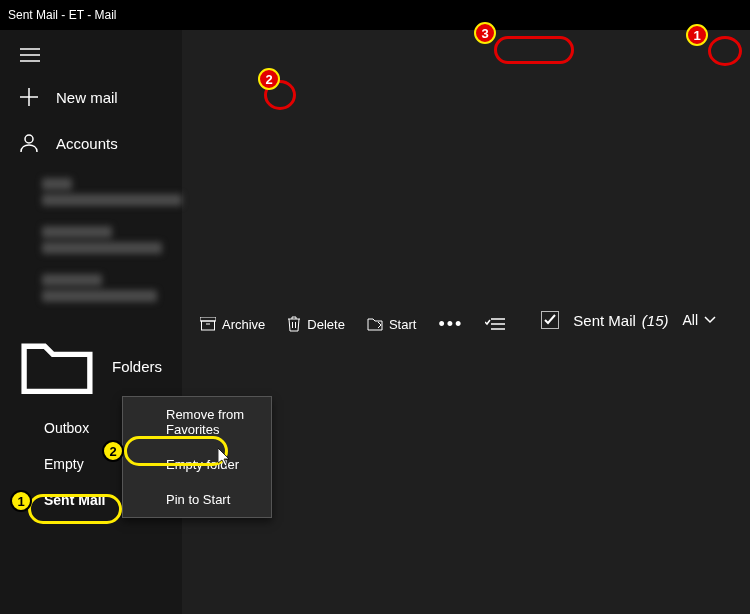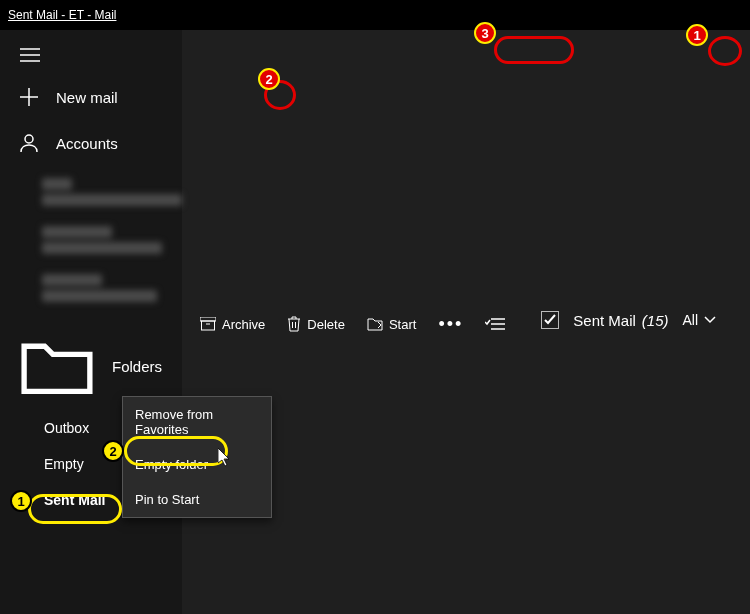--- a/index.html
+++ b/index.html
@@ -1,17 +1,17 @@
 <!DOCTYPE html>
 <html><head>
   <meta charset="utf-8">
   <style>
     * { margin: 0; padding: 0; box-sizing: border-box; font-family: "Segoe UI", sans-serif; user-select: none; }
     body { width: 750px; height: 614px; background: #1a1a1a; color: #fff; overflow: hidden; position: relative; }
-    .titlebar { height: 30px; background: #000; display: flex; align-items: center; padding-left: 8px; font-size: 12px; text-decoration: underline; }
+    .titlebar { height: 30px; background: #000; display: flex; align-items: center; padding-left: 8px; font-size: 12px; }
     .app { display: flex; height: calc(100% - 30px); }
     .sidebar { width: 255px; background: #171717; display: flex; flex-direction: column; padding-top: 10px; position: relative; }
     .hamburger { padding: 8px 20px; cursor: pointer; }
     .hamburger svg { width: 20px; height: 14px; }
     .side-row { display: flex; align-items: center; gap: 18px; padding: 14px 20px; cursor: pointer; font-size: 15px; }
     .side-row svg, .side-row .ico { width: 18px; flex-shrink: 0; }
     .account-block { padding: 8px 0 18px 42px; }
     .blur-line { background: #4a4a4a; border-radius: 2px; margin: 4px 0; }
     .slot { filter: blur(3px); }
     .folders-header { display: flex; align-items: center; gap: 18px; padding: 14px 20px; font-size: 15px; }
@@ -24,21 +24,21 @@
     .checkbox { width: 18px; height: 18px; border: 1px solid #bbb; display: flex; align-items: center; justify-content: center; background: #1f1f1f; }
     .checkbox svg { width: 12px; height: 12px; }
     .filter-all { margin-left: auto; display: flex; align-items: center; gap: 6px; cursor: pointer; font-size: 14px; }
     .messages { flex: 1; overflow: hidden; padding: 0 6px 0 12px; }
     .msg { display: flex; gap: 10px; padding: 8px 6px 12px 6px; position: relative; }
     .msg .chk { width: 20px; display: flex; align-items: flex-start; padding-top: 6px; }
     .avatar { width: 34px; height: 34px; background: #444; }
     .msg-body { flex: 1; }
     .msg-body .bl { background: #555; border-radius: 2px; margin: 4px 0; filter: blur(4px); }
     .msg .right-blur { width: 60px; height: 14px; background: #555; position: absolute; right: 6px; top: 12px; filter: blur(4px); }
-    .context-menu { position: absolute; left: 122px; top: 396px; width: 150px; background: #2b2b2b; border: 1px solid #555; box-shadow: 0 4px 8px rgba(0,0,0,.5); font-size: 13px; z-index: 20; }
+    .context-menu { position: absolute; left: 122px; top: 396px; width: 150px; background: #2b2b2b; border: 1px solid #555; box-shadow: 0 4px 8px rgba(0,0,0,.5); font-size: 13px; z-index: 20; padding-left: 31px; }
     .context-menu div { padding: 10px 12px; cursor: pointer; }
     .annot-circle { position: absolute; border: 3px solid; border-radius: 50%; pointer-events: none; z-index: 30; }
     .annot-badge { position: absolute; width: 22px; height: 22px; background: #e20000; border: 2px solid #ffec00; border-radius: 50%; color: #fff; font-size: 13px; font-weight: bold; display: flex; align-items: center; justify-content: center; z-index: 31; pointer-events: none; }
     .annot-badge.yellow { background: #ffec00; color: #000; border-color: #000; }
     .cursor-arrow { position: absolute; z-index: 32; pointer-events: none; }
     .dots { letter-spacing: 2px; font-size: 18px; line-height: 10px; }
   </style>
 </head>
 <body>
 

